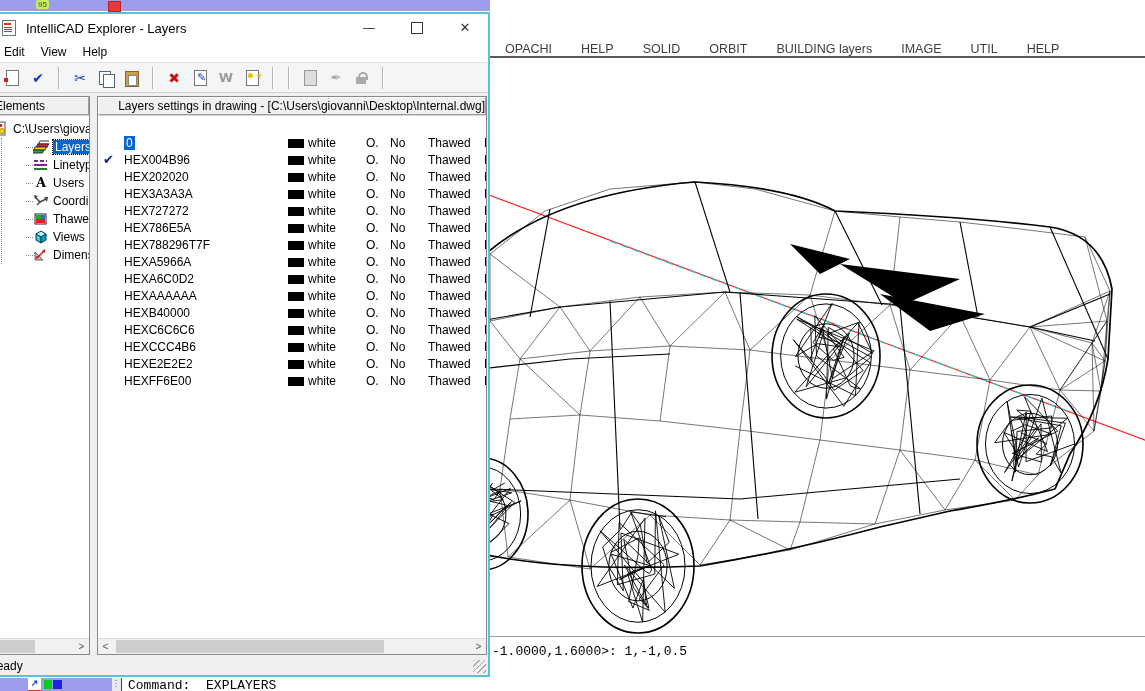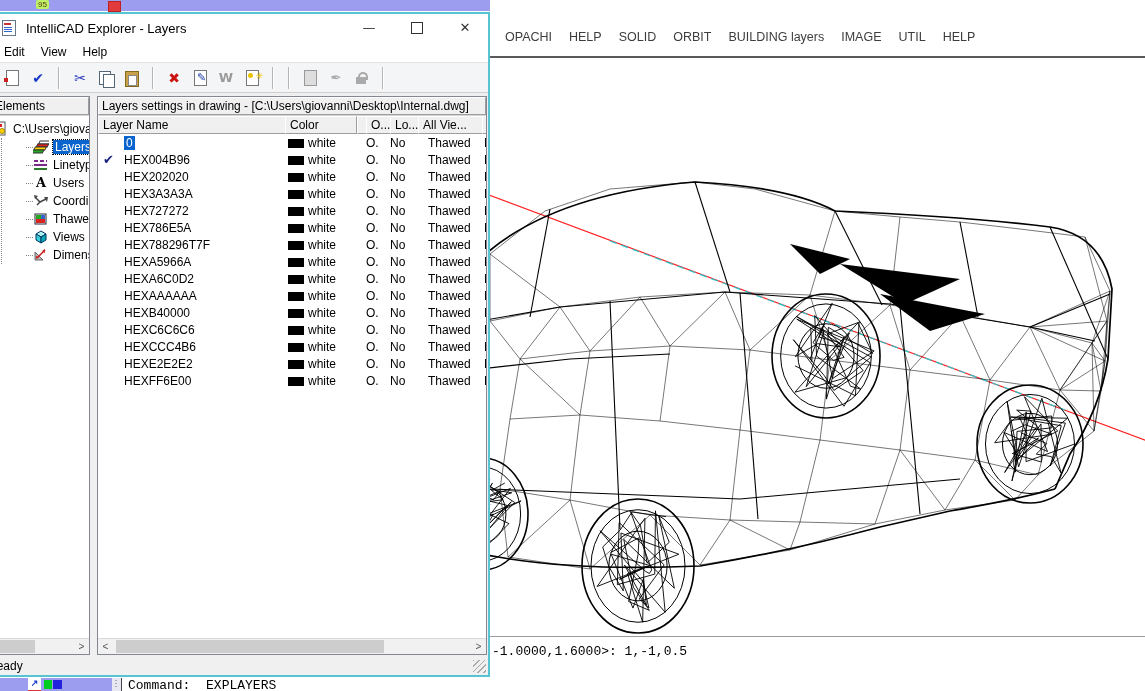--- a/index.html
+++ b/index.html
@@ -14,21 +14,21 @@
   #bottom-bar{left:0;top:678px;width:1145px;height:13px;background:#fff;}
   #bb-purple{left:0;top:0;width:112px;height:13px;background:#9d9df0;}
   #bb-tile{left:28px;top:0px;width:13px;height:12px;background:#fff;border-bottom:2px solid #d33;font-size:9px;line-height:10px;text-align:center;color:#1b3fd0;font-weight:bold;}
   #bb-green{left:44px;top:2px;width:8px;height:9px;background:#00cc22;}
   #bb-blue{left:53px;top:2px;width:9px;height:9px;background:#2222dd;}
   #bb-grip{left:112px;top:0;width:9px;height:13px;background:#e8e8f2;border-right:1px solid #444;
            background-image:repeating-linear-gradient(#aaa 0 1px, transparent 1px 3px);background-size:2px 9px;background-position:3px 2px;background-repeat:no-repeat;}
   #bb-cmd{left:128px;top:0;font-family:"Liberation Mono", monospace;font-size:13px;white-space:pre;}
 
   
-  #cad-menu{left:490px;top:30px;width:655px;height:26px;display:flex;gap:17px;align-items:flex-start;padding-left:15px;box-sizing:border-box;}
+  #cad-menu{left:490px;top:30px;width:655px;height:26px;display:flex;gap:29px;align-items:flex-end;padding-left:15px;box-sizing:border-box;}
   #cad-menu .cmi{color:#3d3d3d;font-size:12.5px;cursor:default;white-space:nowrap;}
   #cad-menu-underline{left:490px;top:56px;width:655px;height:2px;background:#58595b;}
   #viewport{left:490px;top:59px;width:655px;height:577px;overflow:hidden;}
   #vp-divider{left:490px;top:636px;width:655px;height:1px;background:#9a9a9a;}
   #cad-prompt{left:492px;top:644px;font-family:"Liberation Mono", monospace;font-size:13px;white-space:pre;z-index:2;}
 
   
   #win{left:-14px;top:12px;width:504px;height:665px;background:#f0f0f0;border:2px solid #57c4d4;box-sizing:border-box;z-index:30;}
   #titlebar{left:0;top:0;width:500px;height:28px;background:#fff;display:flex;align-items:center;}
   #title-icon{width:12px;height:14px;margin-left:14px;background:#fff;border:1px solid #678;position:relative;flex:0 0 auto;}
@@ -64,21 +64,21 @@
   .trow .lbl.selected{background:#0a64cd;color:#fff;outline:1px dotted #000;padding:0 2px;}
   .ticon16{width:16px;height:16px;flex:0 0 auto;position:relative;}
   #tree-root{margin-left:2px;margin-top:4px;}
   .tree-children{margin-left:10px;border-left:1px dotted #888;padding-left:24px;}
   .tree-children .trow:before{content:"";width:7px;border-top:1px dotted #888;flex:0 0 auto;}
   #tree-hscroll{position:absolute;left:0;bottom:0;right:0;height:15px;background:#f1f1f1;border-top:1px solid #d9d9d9;}
   #tree-thumb{position:absolute;left:0;top:1px;width:44px;height:13px;background:#cdcdcd;}
   #tree-arrow-r{position:absolute;right:0;top:1px;width:15px;height:13px;text-align:center;font-size:10px;line-height:13px;color:#555;background:#f1f1f1;}
 
   #list-pane{left:109px;top:82px;width:390px;height:559px;background:#fff;border:1px solid #828790;box-sizing:border-box;overflow:hidden;}
-  #list-caption{position:absolute;left:0;top:0;right:0;}
+  #list-caption{position:absolute;left:0;top:0;right:0;text-align:right;}
   #list-cols{position:absolute;left:0;top:19px;right:-40px;height:18px;}
   .hcell{position:absolute;top:0;height:16px;background:#f0f0f0;border:1px solid;border-color:#fff #9d9d9d #9d9d9d #fff;font-size:12px;line-height:16px;padding-left:4px;box-sizing:content-box;white-space:nowrap;overflow:hidden;}
   #list-body{position:absolute;left:0;top:38px;right:0;}
   .lrow{position:relative;height:17px;}
   .lrow span{position:absolute;top:1px;white-space:nowrap;}
   .lcheck{left:5px;top:0px!important;color:#14217e;font-family:"DejaVu Sans", sans-serif;font-size:13px;}
   .lname{left:26px;}
   .lname.sel{background:#0a64cd;color:#fff;padding:0 2px;}
   .lsw{left:190px;top:4px!important;width:16px;height:9px;background:#000;}
   .lcol{left:210px;}
@@ -424,29 +424,20 @@
       </div>
     </div>
     <div id="tree-hscroll">
       <span id="tree-thumb"></span>
       <span id="tree-arrow-r">&gt;</span>
     </div>
   </div>
 
   <div class="abs" id="list-pane">
     <div class="pane-header" id="list-caption">Layers settings in drawing - [C:\Users\giovanni\Desktop\Internal.dwg]</div>
-    <div id="list-cols">
-      <span class="hcell" style="left:0;width:182px;">Layer Name</span>
-      <span class="hcell" style="left:187px;width:66px;">Color</span>
-      <span class="hcell" style="left:259px;width:4px;"></span>
-      <span class="hcell" style="left:268px;width:19px;">O...</span>
-      <span class="hcell" style="left:292px;width:23px;">Lo...</span>
-      <span class="hcell" style="left:320px;width:59px;">All Vie...</span>
-      <span class="hcell" style="left:384px;width:40px;">C...</span>
-    </div>
     <div id="list-body">
         <div class="lrow">
           <span class="lname sel">0</span>
           <span class="lsw"></span>
           <span class="lcol">white</span>
           <span class="lon">O.</span>
           <span class="llock">No</span>
           <span class="lav">Thawed</span>
           <span class="lc">N</span>
         </div>

